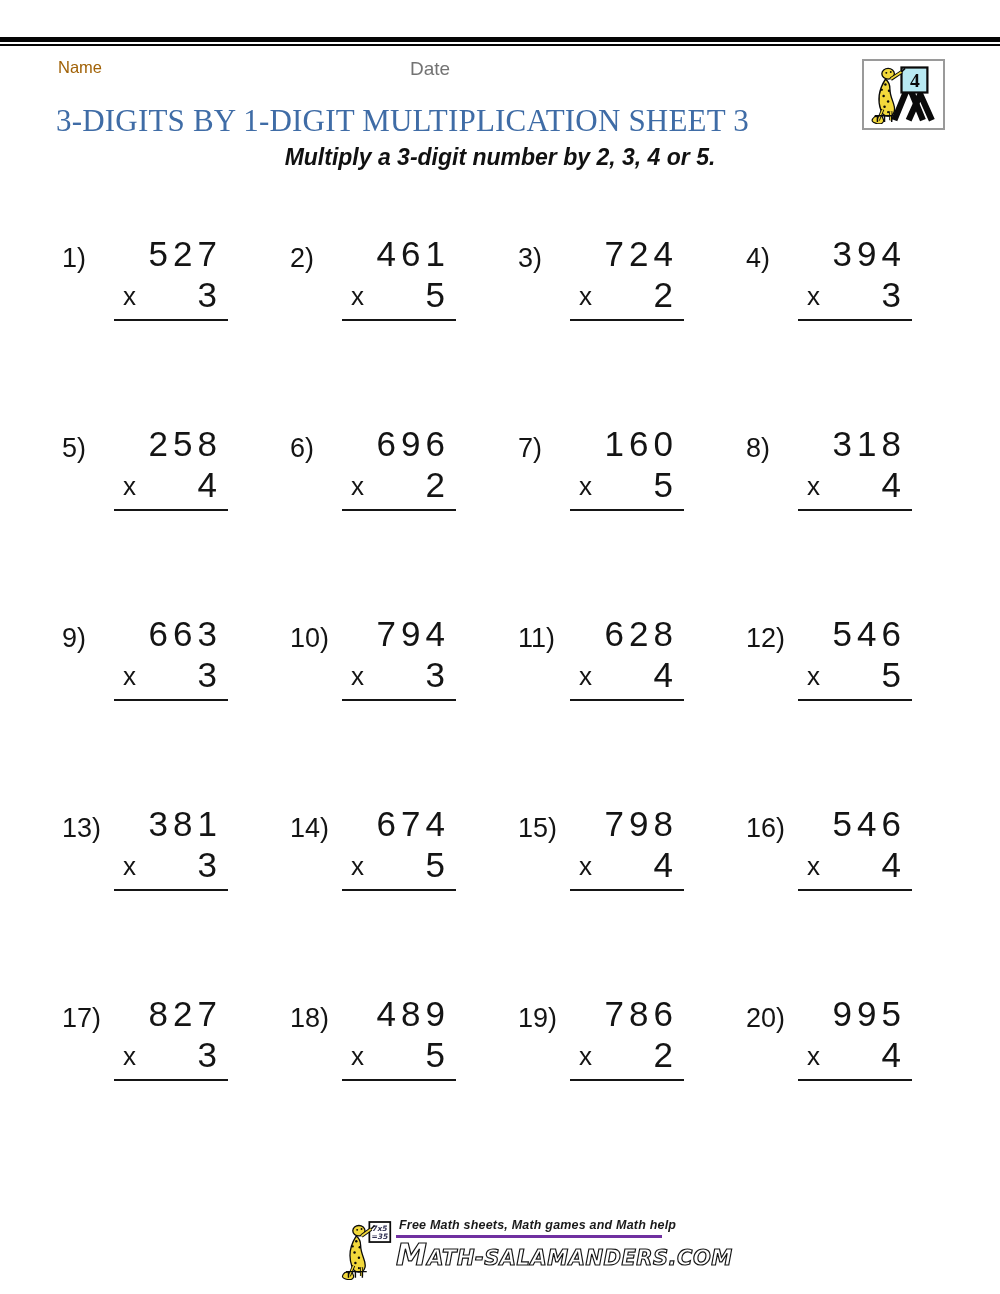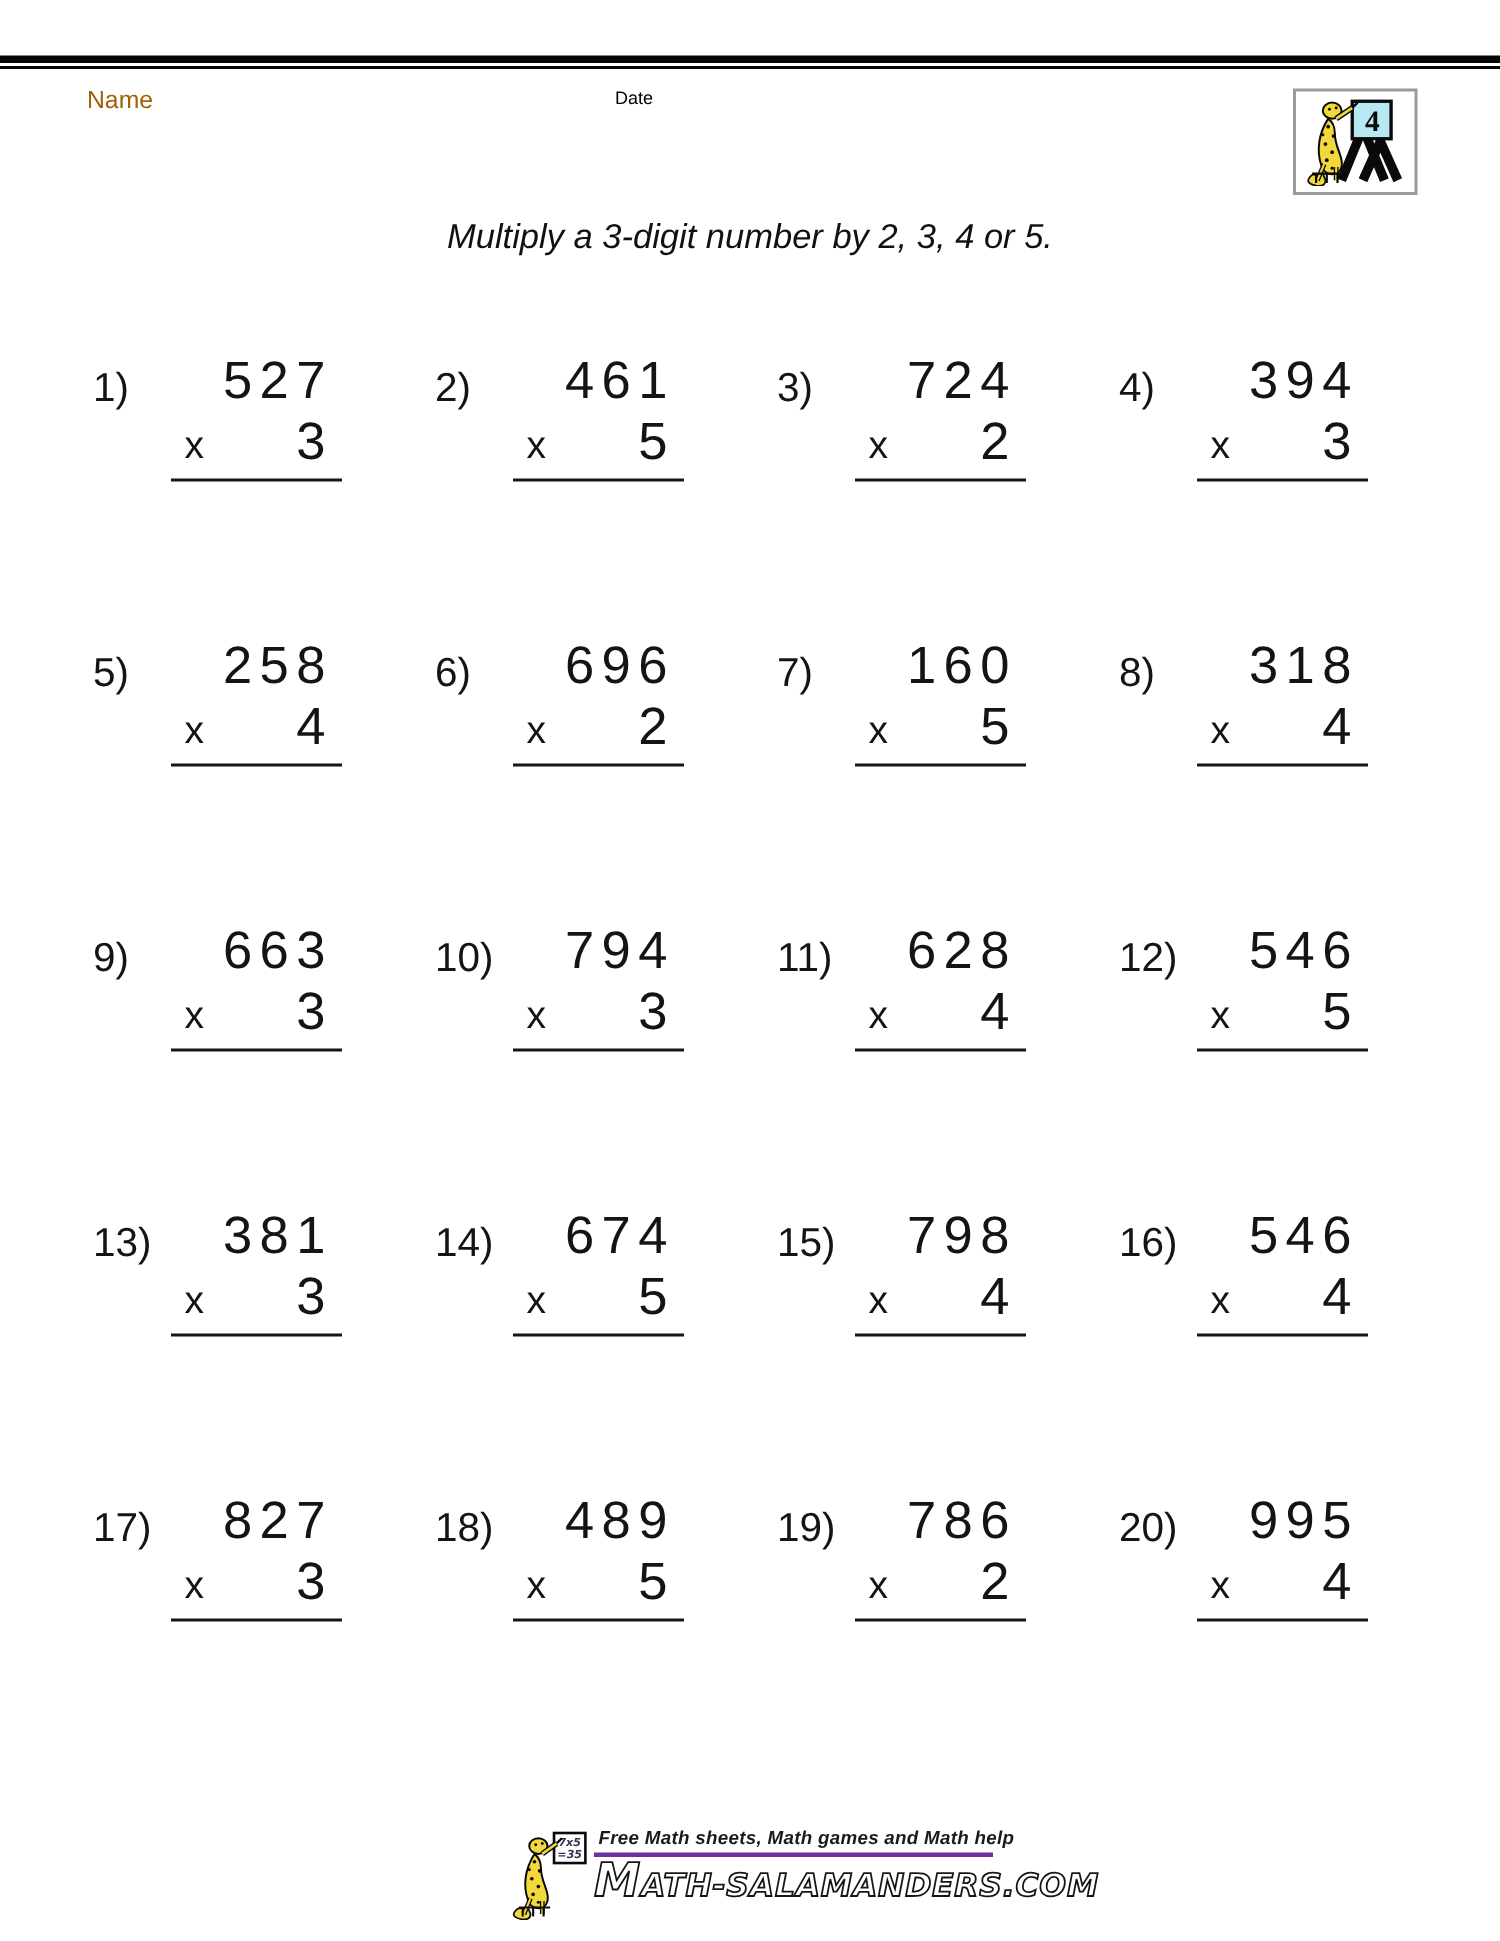--- a/index.html
+++ b/index.html
@@ -11,38 +11,38 @@
     color:#161616;
     overflow:hidden;
   }
   
   .rule-top{position:absolute;left:0;top:37px;width:1000px;}
   .rule-top .thick{height:5px;background:#050505;}
   .rule-top .gap{height:2px;background:#fff;}
   .rule-top .thin{height:2px;background:#050505;}
 
   .name-label{position:absolute;left:58px;top:58px;font-size:16.5px;color:#a16207;}
-  .date-label{position:absolute;left:410px;top:58px;font-size:12px;color:#000000;}
+  .date-label{position:absolute;left:410px;top:58px;font-size:19px;color:#737373;}
 
   .logo-box{
     position:absolute;left:862px;top:59px;width:79px;height:67px;
     border:2px solid #9a9a9a;background:#fff;
   }
 
   .title{
     position:absolute;left:56px;top:103px;width:900px;
     font-family:"Liberation Serif",serif;
     font-size:31px;letter-spacing:0.2px;
     color:var(--title,#3f6ca6);
     white-space:nowrap;
   }
   .subtitle{
     position:absolute;left:0;top:144px;width:1000px;
     text-align:center;
-    font-size:23px;font-style:italic;font-weight:400;
+    font-size:23px;font-style:italic;font-weight:700;
     color:#111;
   }
 
   .problems{
     position:absolute;left:62px;top:233px;width:912px;
     display:grid;
     grid-template-columns:repeat(4,228px);
     grid-auto-rows:190px;
   }
   .problem{display:flex;align-items:flex-start;}
@@ -130,20 +130,21 @@
             <circle cx="27" cy="45" r="1.4"></circle>
           <circle cx="23" cy="51" r="1.4"></circle>
             <circle cx="20" cy="32" r="1.2"></circle>
           <circle cx="27" cy="57" r="1.2"></circle>
             <circle cx="25" cy="13" r="1.1"></circle>
         </g>
       </g>
     </svg>
   </div>
 
+  <div class="title">3-DIGITS BY 1-DIGIT MULTIPLICATION SHEET 3</div>
   <div class="subtitle">Multiply a 3-digit number by 2, 3, 4 or 5.</div>
 
   <div class="problems">
 
     <div class="problem">
       <span class="pnum">1)</span>
       <div class="pcol">
         <div class="operand">527</div>
         <div class="mrow">
             <span class="opx">x</span>

